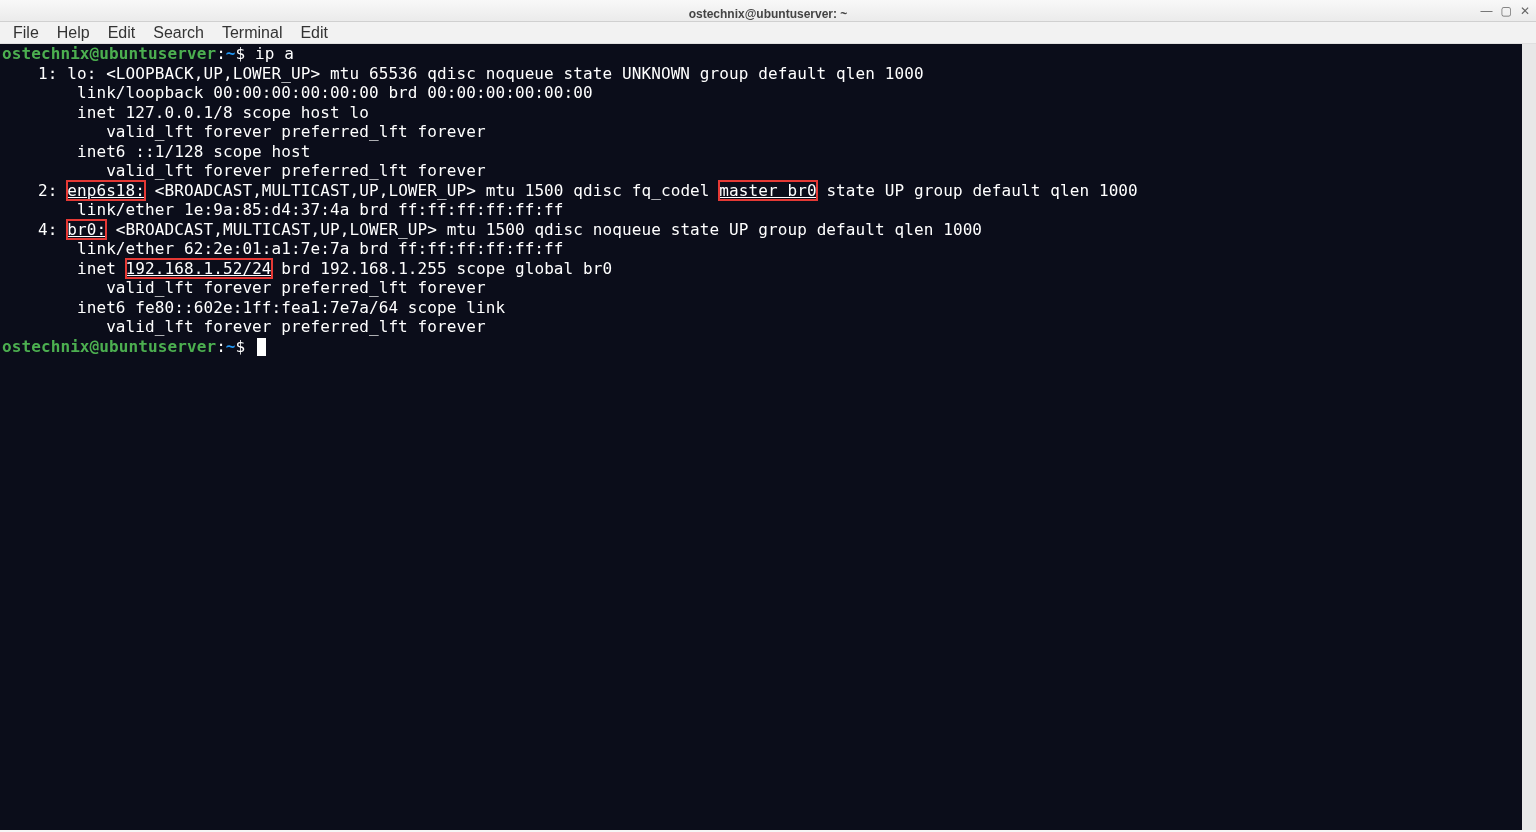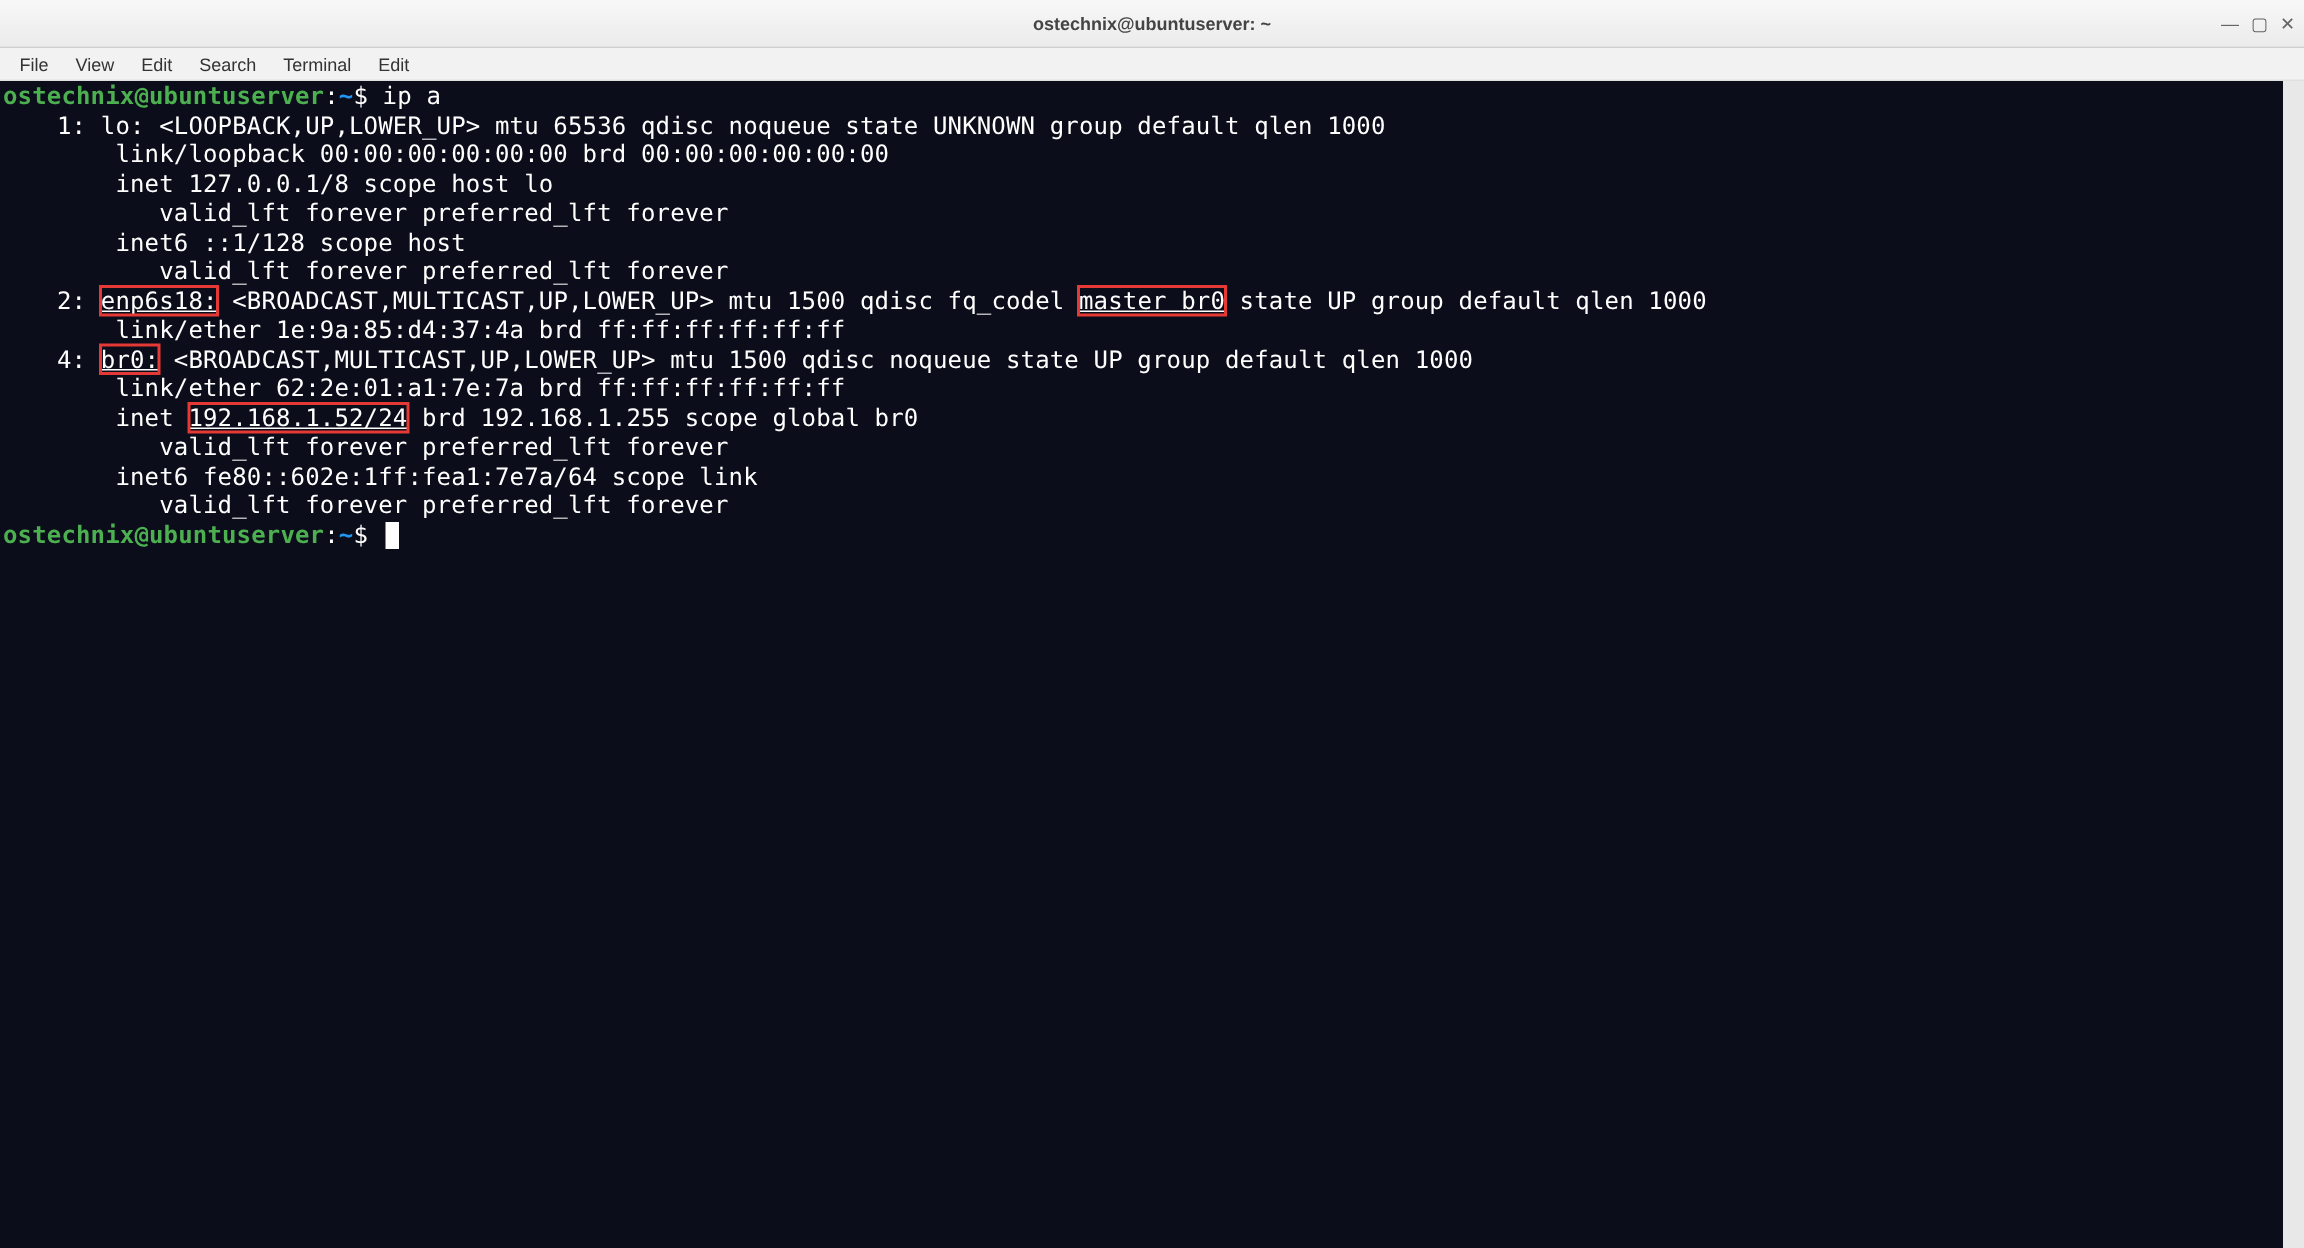--- a/index.html
+++ b/index.html
@@ -4,25 +4,25 @@
   <style>
     * { margin: 0; padding: 0; box-sizing: border-box; }
     body {
       font-family: sans-serif;
       background: #f6f6f6;
       width: 1536px;
       height: 832px;
       overflow: hidden;
     }
     .titlebar {
-      height: 32px;
+      height: 22px;
       background: linear-gradient(#f8f8f8, #ebebeb);
       border-bottom: 1px solid #d0d0d0;
       display: flex;
-      align-items: center;
+      align-items: flex-end;
       justify-content: center;
       position: relative;
       font-size: 12px;
       color: #444;
     }
     .titlebar .title { font-weight: bold; }
     .window-controls {
       position: absolute;
       right: 6px;
       top: 0;
@@ -34,21 +34,21 @@
       font-size: 12px;
     }
     .window-controls span { cursor: pointer; line-height: 1; }
     .menubar {
       height: 22px;
       background: #f2f2f2;
       border-bottom: 1px solid #e0e0e0;
       display: flex;
       align-items: center;
       padding: 0 4px;
-      font-size: 12px;
+      font-size: 16px;
       color: #333;
     }
     .menubar .menu-item { padding: 2px 9px; cursor: pointer; }
     .terminal-wrap {
       position: relative;
       height: calc(100% - 46px);
       background: #be185d;
       display: flex;
     }
     .terminal {
@@ -95,21 +95,21 @@
   <span class="title">ostechnix@ubuntuserver: ~</span>
   <div class="window-controls">
     <span>—</span>
     <span>▢</span>
     <span>✕</span>
   </div>
 </div>
 
 <div class="menubar">
   <div class="menu-item">File</div>
-  <div class="menu-item">View</div>
+  <div class="menu-item">Help</div>
   <div class="menu-item">Edit</div>
   <div class="menu-item">Search</div>
   <div class="menu-item">Terminal</div>
   <div class="menu-item">Edit</div>
 </div>
 
 <div class="terminal-wrap">
   <div class="terminal"><span class="line"><span class="prompt-user">ostechnix@ubuntuserver</span><span class="prompt-colon">:</span><span class="prompt-path">~</span><span class="prompt-dollar">$</span><span class="cmd"> ip a</span></span><span class="line out">1: lo: &lt;LOOPBACK,UP,LOWER_UP&gt; mtu 65536 qdisc noqueue state UNKNOWN group default qlen 1000</span><span class="line out">    link/loopback 00:00:00:00:00:00 brd 00:00:00:00:00:00</span><span class="line out">    inet 127.0.0.1/8 scope host lo</span><span class="line out">       valid_lft forever preferred_lft forever</span><span class="line out">    inet6 ::1/128 scope host</span><span class="line out">       valid_lft forever preferred_lft forever</span><span class="line out"><span>2: </span><span class="hl">enp6s18:</span><span> &lt;BROADCAST,MULTICAST,UP,LOWER_UP&gt; mtu 1500 qdisc fq_codel </span><span class="hl">master br0</span><span> state UP group default qlen 1000</span></span><span class="line out">    link/ether 1e:9a:85:d4:37:4a brd ff:ff:ff:ff:ff:ff</span><span class="line out"><span>4: </span><span class="hl">br0:</span><span> &lt;BROADCAST,MULTICAST,UP,LOWER_UP&gt; mtu 1500 qdisc noqueue state UP group default qlen 1000</span></span><span class="line out">    link/ether 62:2e:01:a1:7e:7a brd ff:ff:ff:ff:ff:ff</span><span class="line out"><span>    inet </span><span class="hl">192.168.1.52/24</span><span> brd 192.168.1.255 scope global br0</span></span><span class="line out">       valid_lft forever preferred_lft forever</span><span class="line out">    inet6 fe80::602e:1ff:fea1:7e7a/64 scope link</span><span class="line out">       valid_lft forever preferred_lft forever</span><span class="line"><span class="prompt-user">ostechnix@ubuntuserver</span><span class="prompt-colon">:</span><span class="prompt-path">~</span><span class="prompt-dollar">$</span> <span class="cursor"></span></span></div>
   <div class="scrollbar"></div>
 </div>

